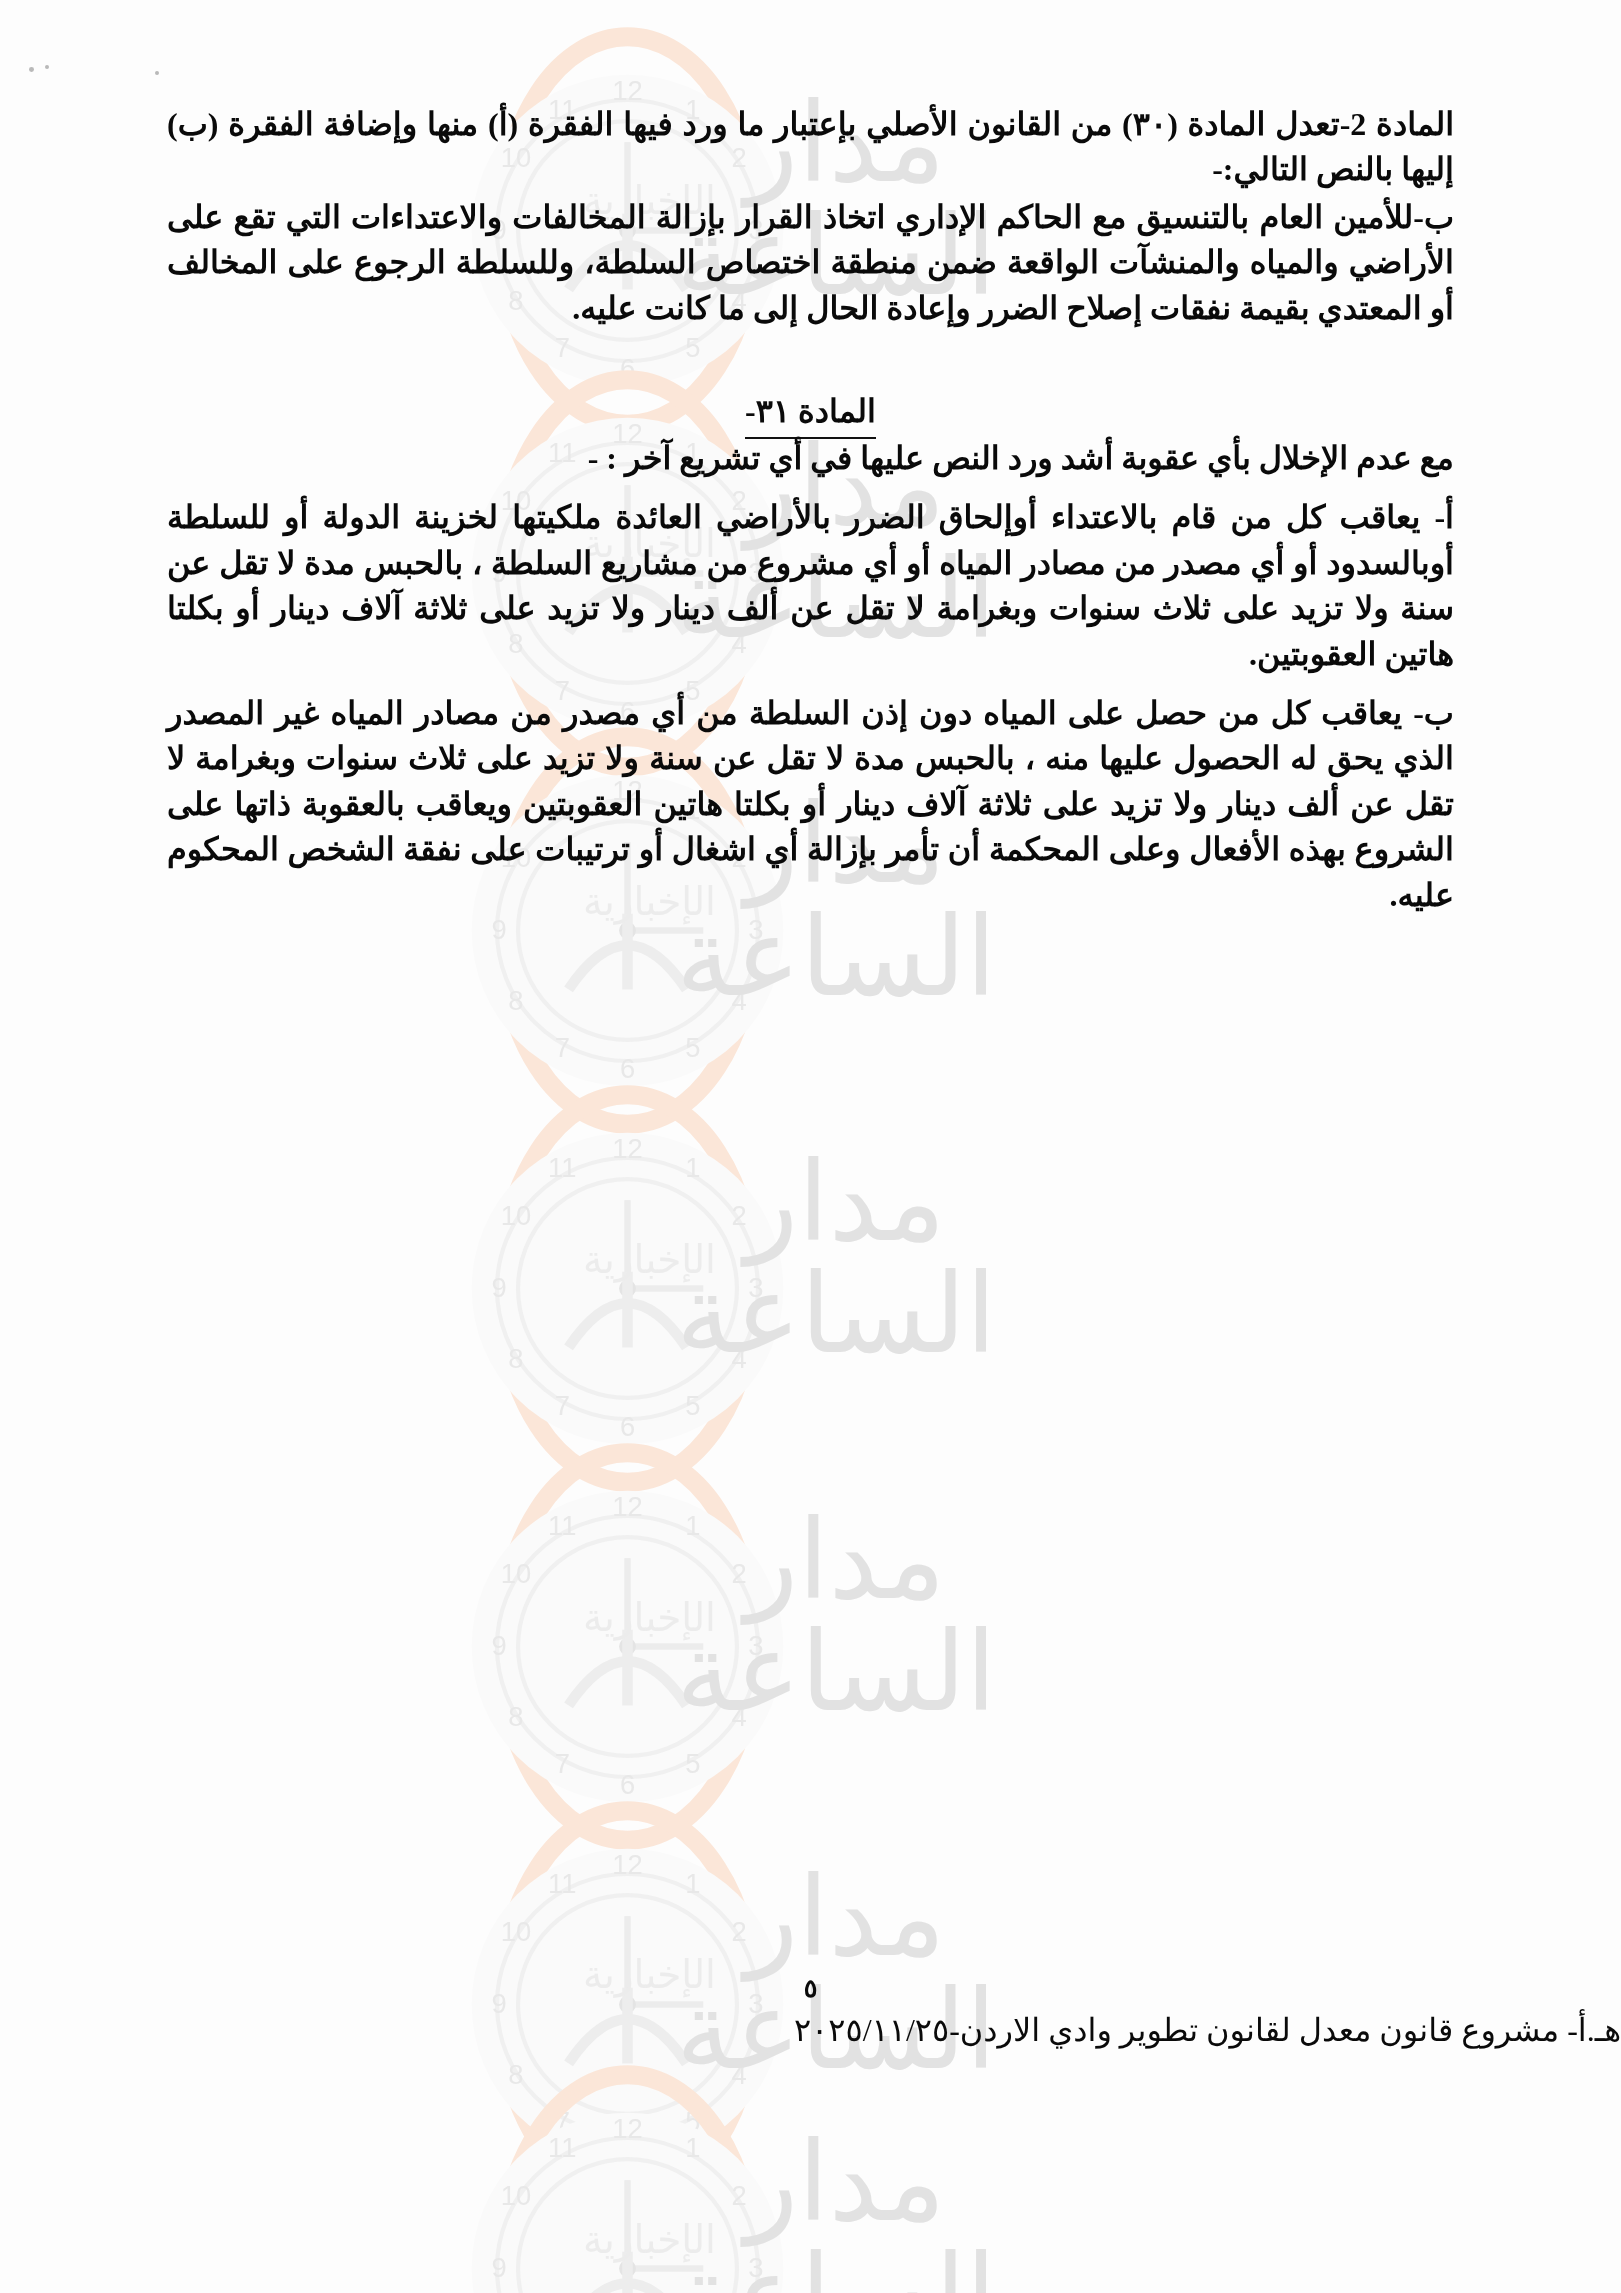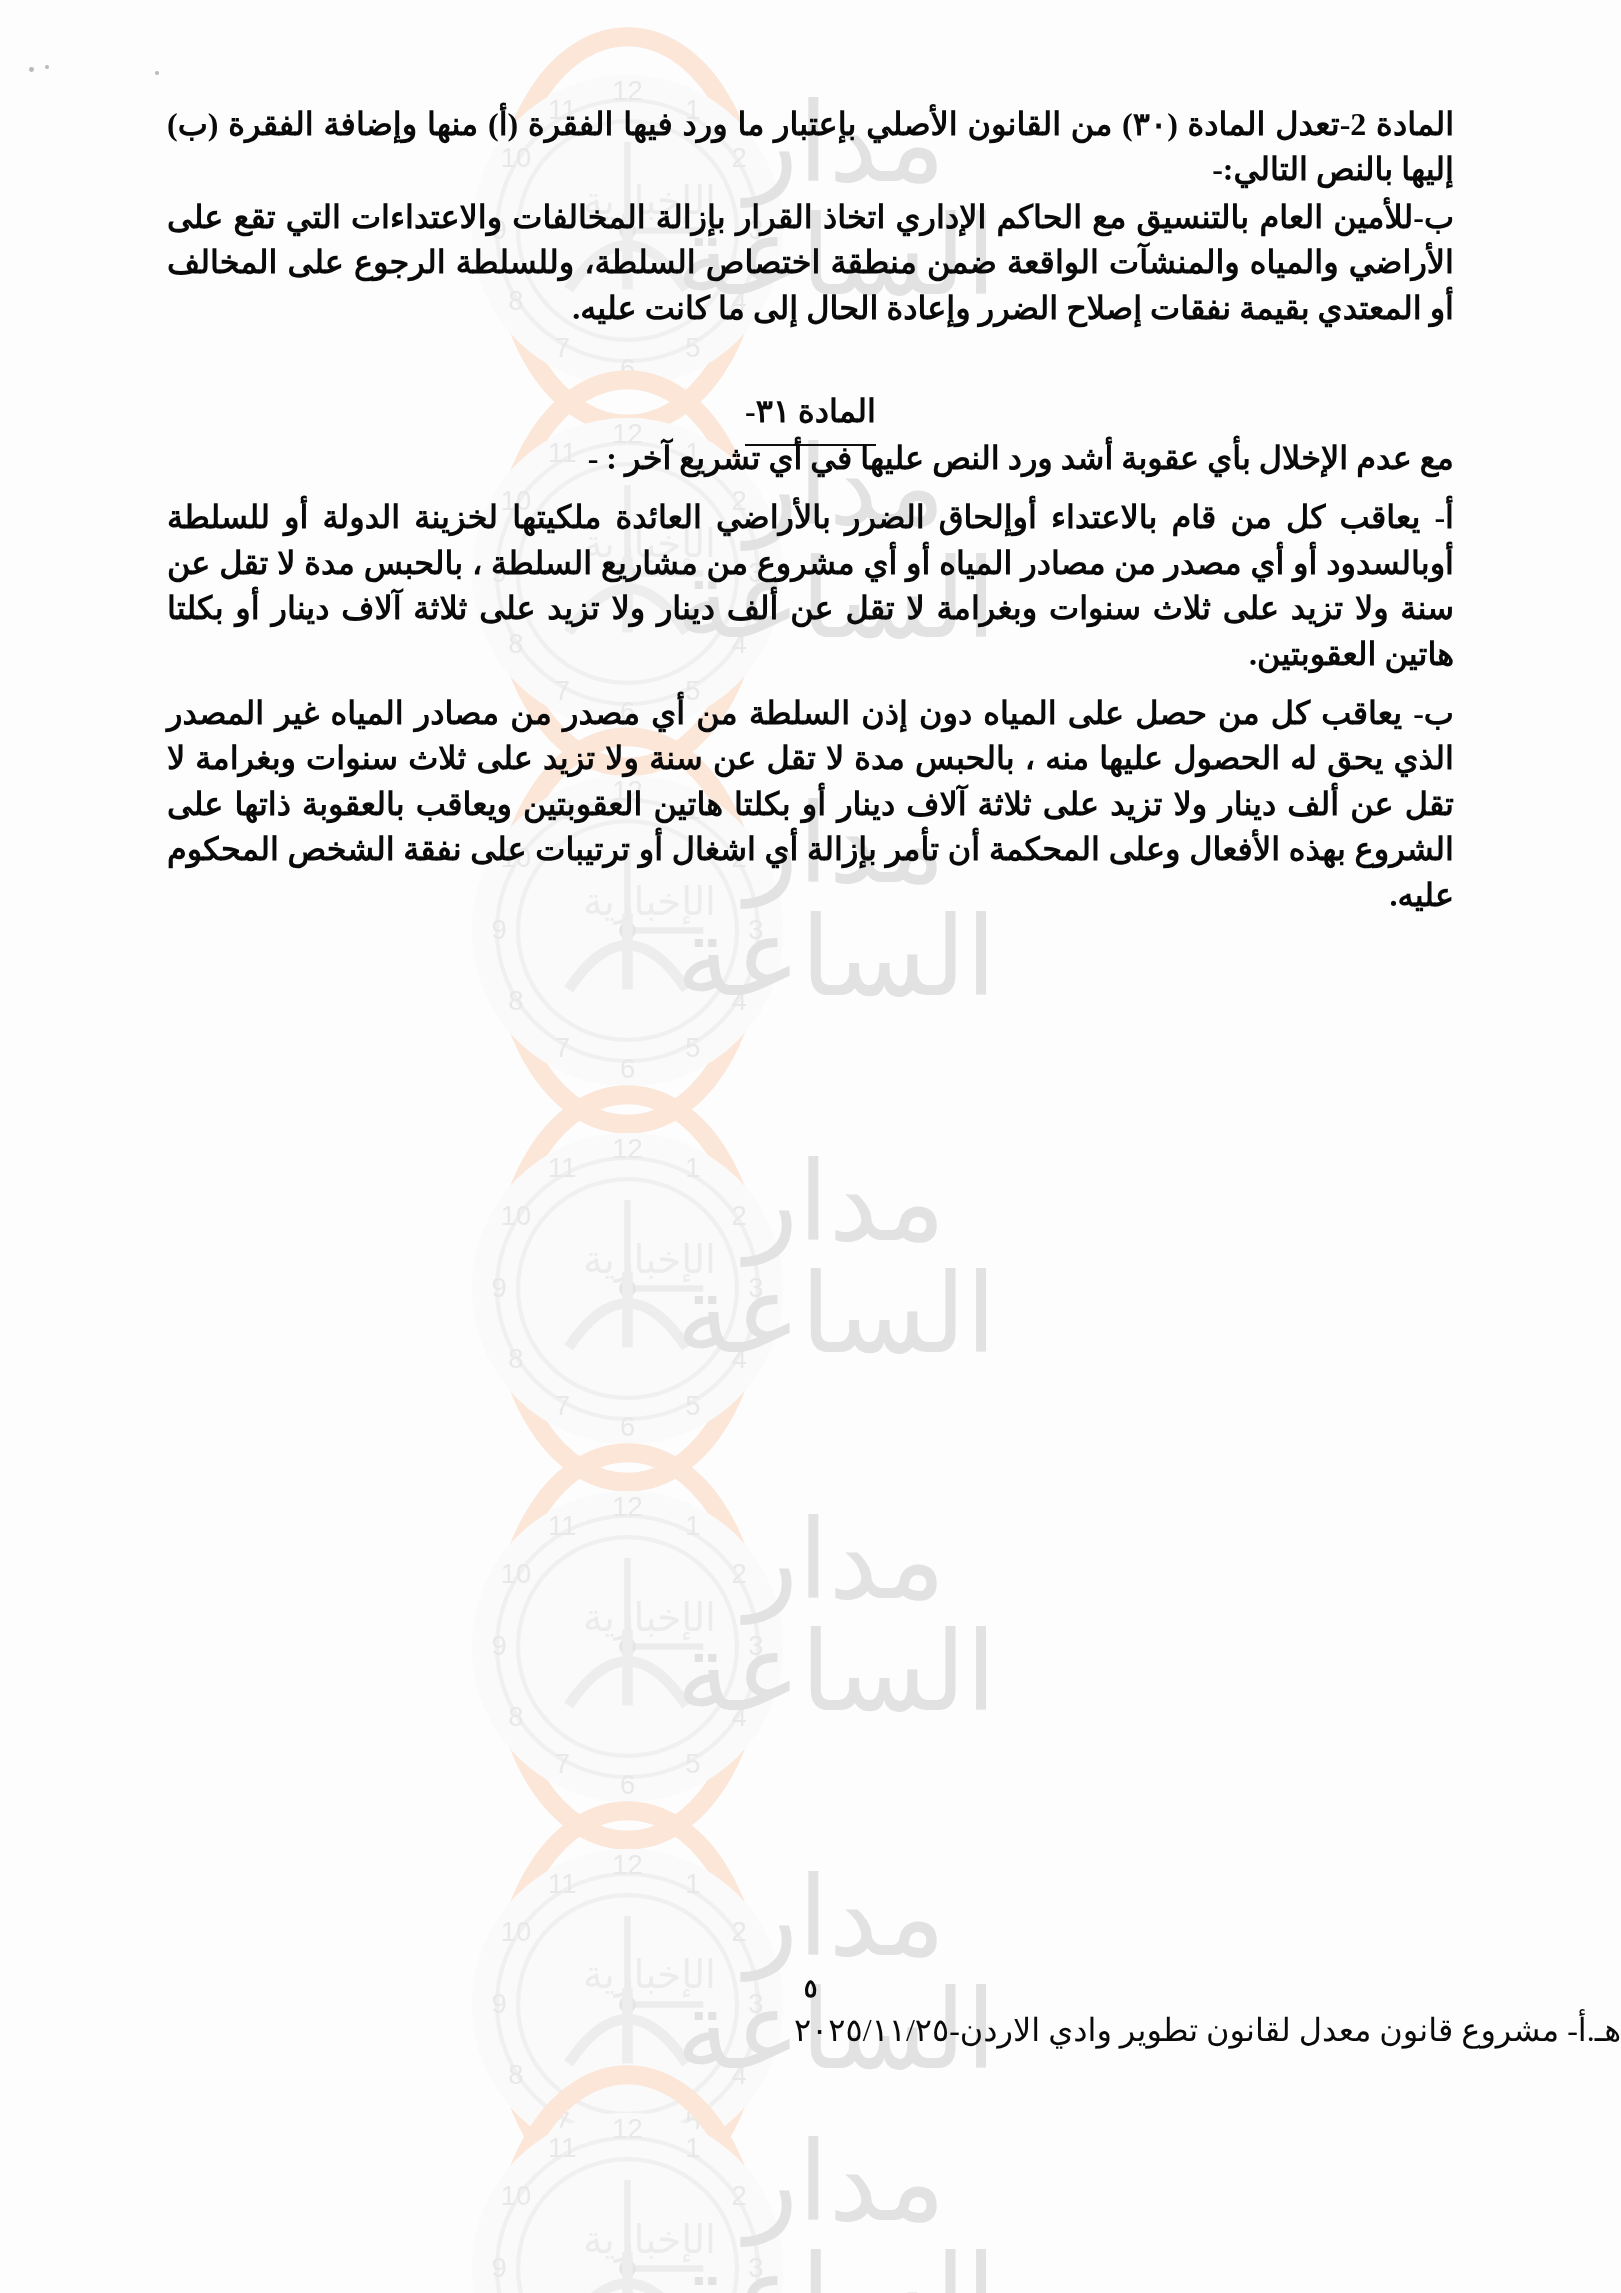--- a/index.html
+++ b/index.html
@@ -63,21 +63,21 @@
   .spacer-sm{height:11.8px;}
 
   .art-title{
     font-size:32px;
     font-weight:700;
     text-align:center;
     margin:3.9px 0 5.9px 0;
   }
   .art-title span{
     border-bottom:2px solid #111;
-    padding-bottom:15px;
+    padding-bottom:8px;
   }
 
   
   #pagenum{
     position:absolute;z-index:3;
     left:0;right:0;top:1973px;
     text-align:center;
     font-size:25.5px;
     font-weight:600;
   }

